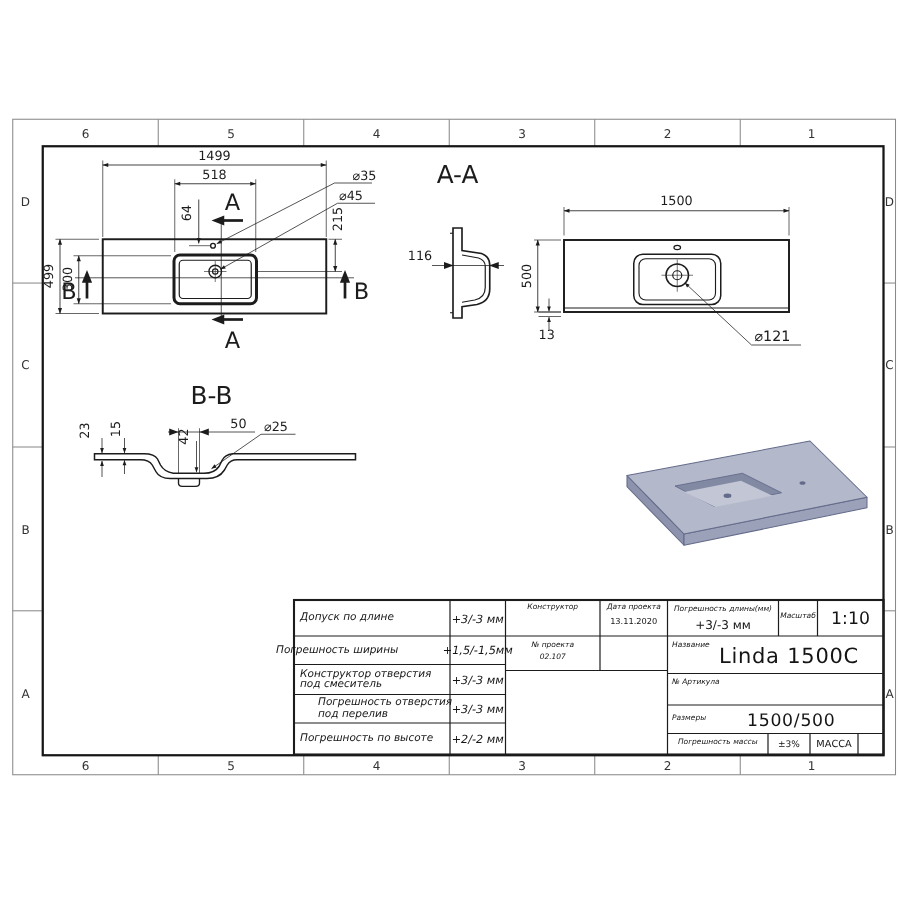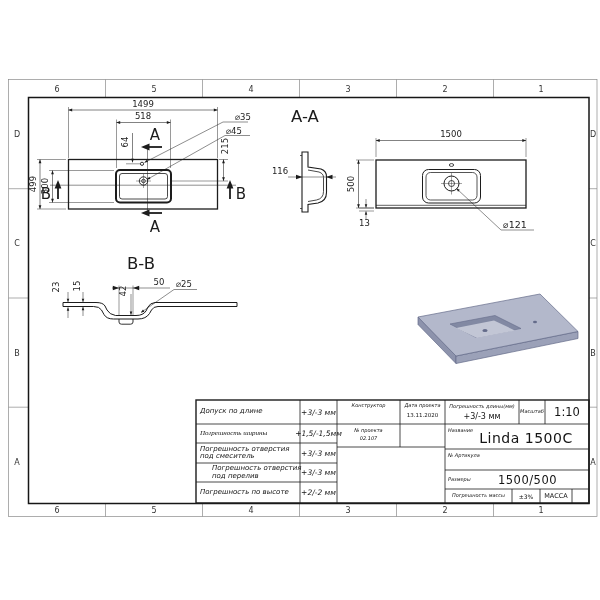--- a/index.html
+++ b/index.html
@@ -255,23 +255,23 @@
     <line x1="445" y1="449" x2="589" y2="449" stroke-width="0.8"></line>
     <line x1="445" y1="470" x2="589" y2="470" stroke-width="0.8"></line>
     <line x1="445" y1="489" x2="589" y2="489" stroke-width="0.8"></line>
   </g>
 </svg>
 
 <div>
 
   <div class="tb lbl" style="left:200px;top:400px;width:97px;height:24px;">Допуск по длине</div>
   <div class="tb val ctr" style="left:300px;top:400px;width:37px;height:24px;">+3/-3 мм</div>
-  <div class="tb lbl" style="left:200px;top:424px;width:97px;height:19px;font-family:Liberation Serif, serif;">Погрешность ширины</div>
+  <div class="tb lbl" style="left:184px;top:424px;width:97px;height:19px;">Погрешность ширины</div>
   <div class="tb val ctr" style="left:300px;top:424px;width:37px;height:19px;">+1,5/-1,5мм</div>
-  <div class="tb lbl" style="left:200px;top:443px;width:97px;height:20px;">Погрешность отверстия под смеситель</div>
+  <div class="tb lbl" style="left:200px;top:443px;width:97px;height:20px;">Конструктор отверстия под смеситель</div>
   <div class="tb val ctr" style="left:300px;top:443px;width:37px;height:20px;">+3/-3 мм</div>
   <div class="tb lbl" style="left:212px;top:463px;width:97px;height:19px;">Погрешность отверстия под перелив</div>
   <div class="tb val ctr" style="left:300px;top:463px;width:37px;height:19px;">+3/-3 мм</div>
   <div class="tb lbl" style="left:200px;top:482px;width:97px;height:21px;">Погрешность по высоте</div>
   <div class="tb val ctr" style="left:300px;top:482px;width:37px;height:21px;">+2/-2 мм</div>
 
   <div class="tb tiny ctr" style="left:338px;top:402px;width:61px;height:7px;">Конструктор</div>
   <div class="tb tiny ctr" style="left:401px;top:402px;width:43px;height:7px;">Дата проекта</div>
   <div class="tb tiny2 ctr" style="left:401px;top:410px;width:43px;height:9px;">13.11.2020</div>
   <div class="tb tiny ctr" style="left:338px;top:427px;width:61px;height:7px;">№ проекта</div>

